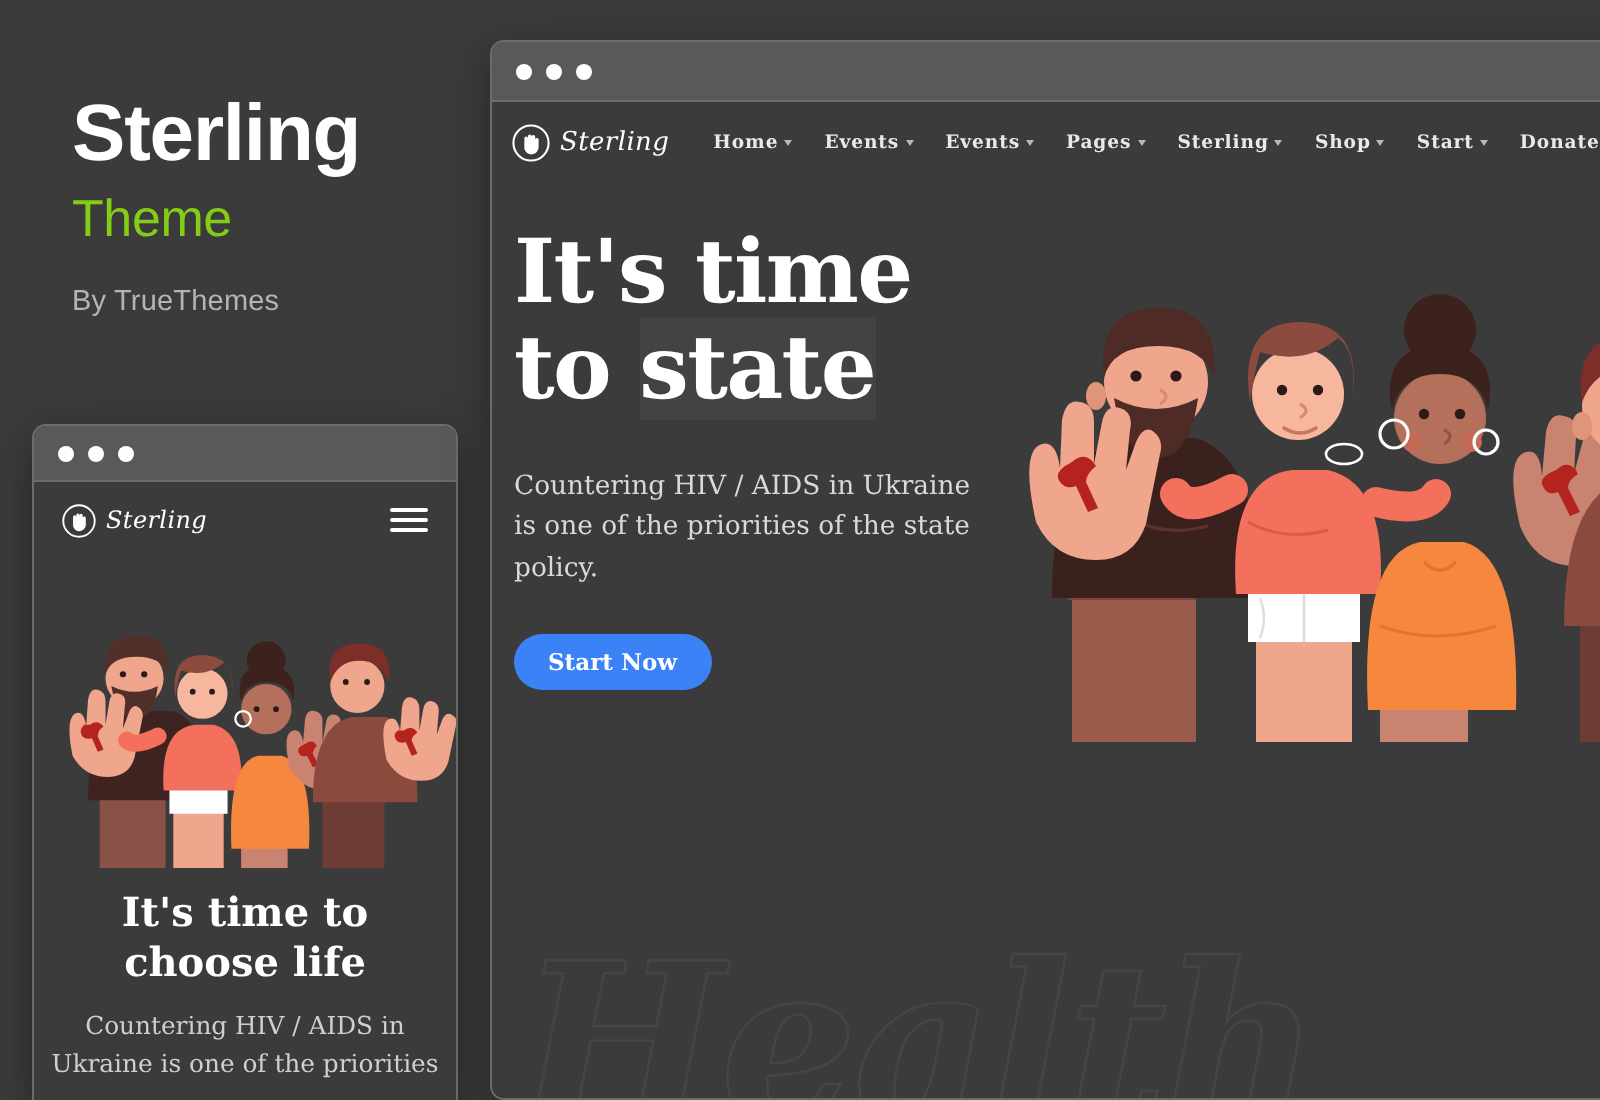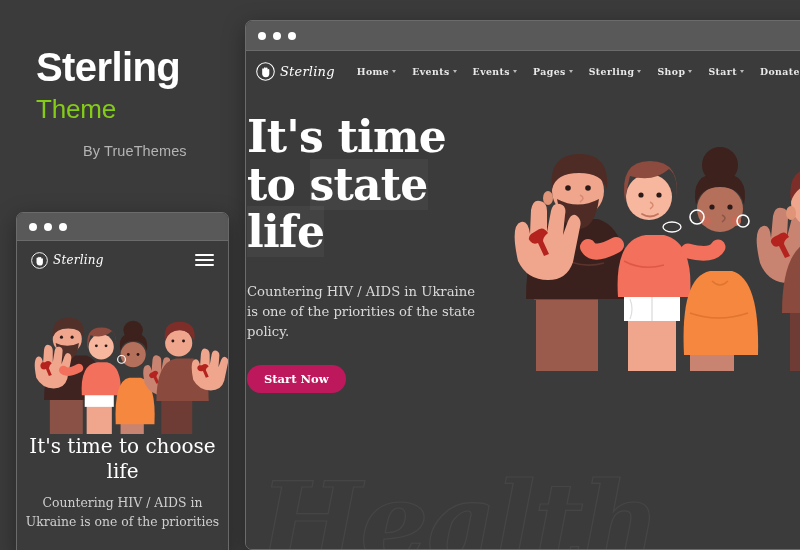--- a/index.html
+++ b/index.html
@@ -20,21 +20,20 @@
     font-size:40px; font-weight:bold; color:#ffffff;
     letter-spacing:-0.6px; line-height:1.05;
   }
   .theme-sub{
     font-size:26px; font-weight:400; color:#84cc16;
     margin-top:6px; letter-spacing:-0.2px;
   }
   .theme-author{
     font-size:14.5px; color:#b4b4b4; margin-top:18px;
     letter-spacing:0.1px;
-    margin-left:47px;
   }
 
   
   .frame{
     position:absolute;
     border:1.5px solid #6b6b6b;
     border-radius:7px;
     overflow:hidden;
     background:#3b3b3b;
     box-shadow:0 6px 22px rgba(0,0,0,.35);
@@ -62,23 +61,23 @@
   .logo-word{
     font-family:"DejaVu Serif", serif; font-style:italic;
     font-size:12px; color:#ffffff; letter-spacing:.2px;
   }
   .hamburger{ width:19px; display:flex; flex-direction:column; gap:3.5px; cursor:pointer; }
   .hamburger i{ display:block; height:1.6px; background:#ffffff; border-radius:1px; }
 
   .m-illus{ width:100%; height:155px; display:block; }
 
   .m-head{
-    font-family:"DejaVu Serif", serif; font-weight:normal;
+    font-family:"DejaVu Serif", serif; font-weight:bold;
     color:#ffffff; text-align:center; font-size:20px;
-    line-height:1.25; padding:0 10px;
+    line-height:1.25; margin-top:10px; padding:0 10px;
   }
   .m-sub{
     font-family:"DejaVu Serif", serif; color:#cfcfcf;
     text-align:center; font-size:12.4px; line-height:1.5;
     margin-top:10px; padding:0 8px;
   }
 
   
   .desktop{
     left:245px; top:20px; width:586px; height:530px;
@@ -103,32 +102,32 @@
     justify-content:flex-end;
   }
   .caret{
     width:0;height:0;border-left:2.6px solid transparent;
     border-right:2.6px solid transparent;border-top:3px solid #b9b9b9;
     display:inline-block; margin-top:1px;
   }
 
   
   .hero{ position:relative; height:460px; }
-  .hero-copy{ position:absolute; left:1px; top:22px; width:250px; z-index:3; }
+  .hero-copy{ position:absolute; left:11px; top:22px; width:250px; z-index:3; }
   .hero-h1{
     font-family:"DejaVu Serif", serif; font-weight:bold; color:#ffffff;
     font-size:44px; line-height:1.08; letter-spacing:-0.8px;
   }
   .hero-h1 .hl{ background:rgba(255,255,255,.045); }
   .hero-p{
     font-family:"DejaVu Serif", serif; color:#d9d9d9;
     font-size:13.2px; line-height:1.55; margin-top:26px; width:238px;
   }
   .start-btn{
-    margin-top:22px; background:#be185d; color:#ffffff; border:none;
+    margin-top:22px; background:#3b82f6; color:#ffffff; border:none;
     border-radius:15px; padding:7px 17px;
     font-family:"DejaVu Serif", serif; font-weight:bold;
     font-size:11.5px; cursor:pointer;
   }
   .hero-illus{
     position:absolute; right:-4px; top:8px; width:322px; height:272px; z-index:2;
   }
 
   
   .watermark{
@@ -286,21 +285,20 @@
       </nav>
 
     </div>
 
     <div class="hero">
 
       <div class="hero-copy">
         <h1 class="hero-h1">
           <span>It's time</span><br>
           <span>to </span><span class="hl">state</span><br>
-          <span class="hl">life</span>
         </h1>
         <p class="hero-p">Countering HIV / AIDS in Ukraine is one of the priorities of the state policy.</p>
         <button class="start-btn">Start Now</button>
       </div>
 
       <svg class="hero-illus" viewBox="0 0 322 272" preserveAspectRatio="xMidYMax meet">
 
         <g>
           <path d="M24 272 L24 192 h62 v80 z" fill="#9a5a4c"></path>
           <path d="M22 200 h64" stroke="#7d4439" stroke-width="2" fill="none"></path>

